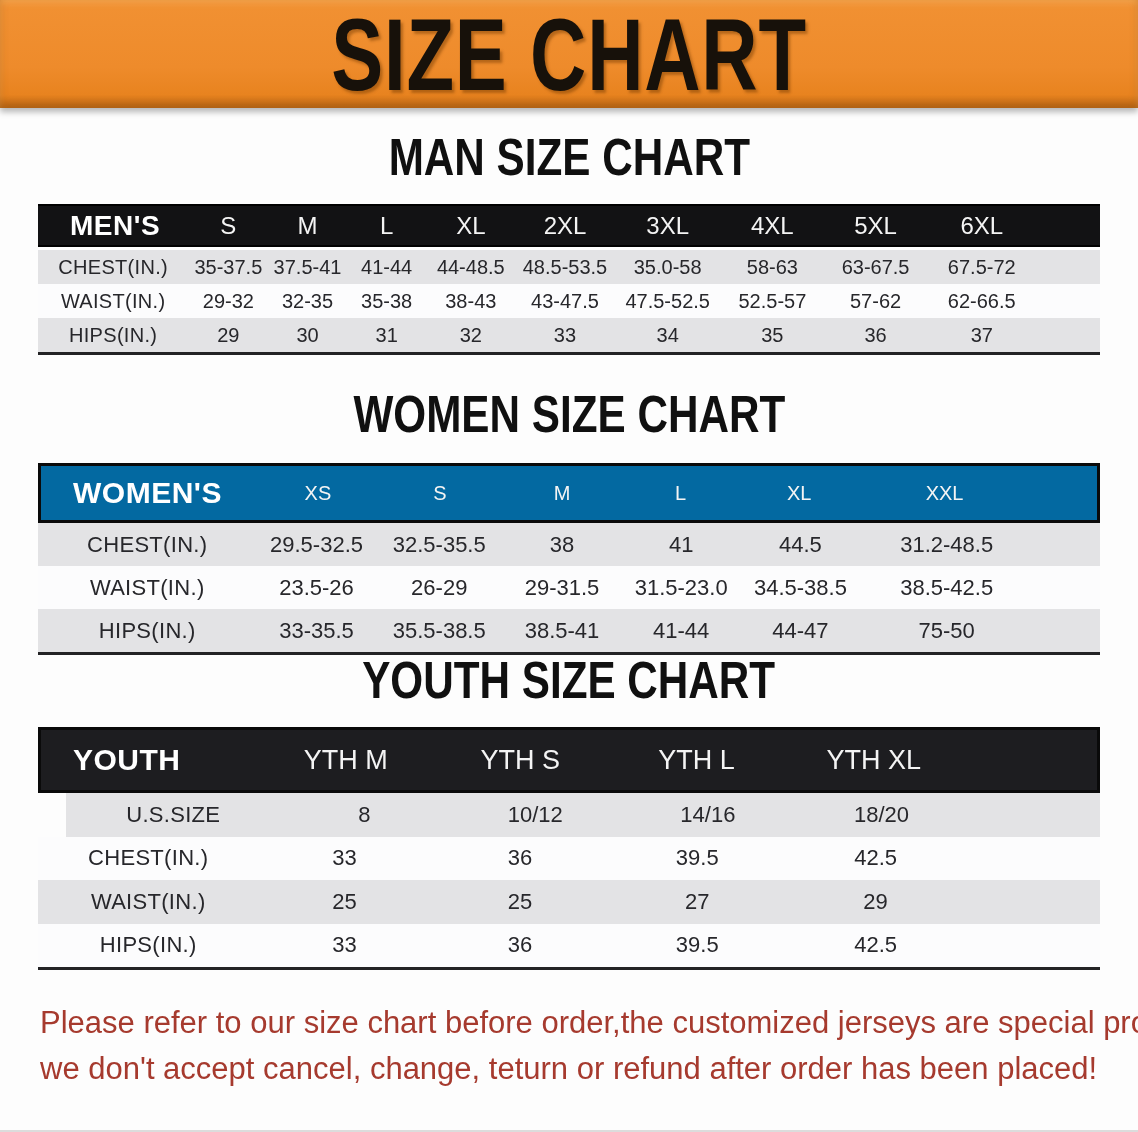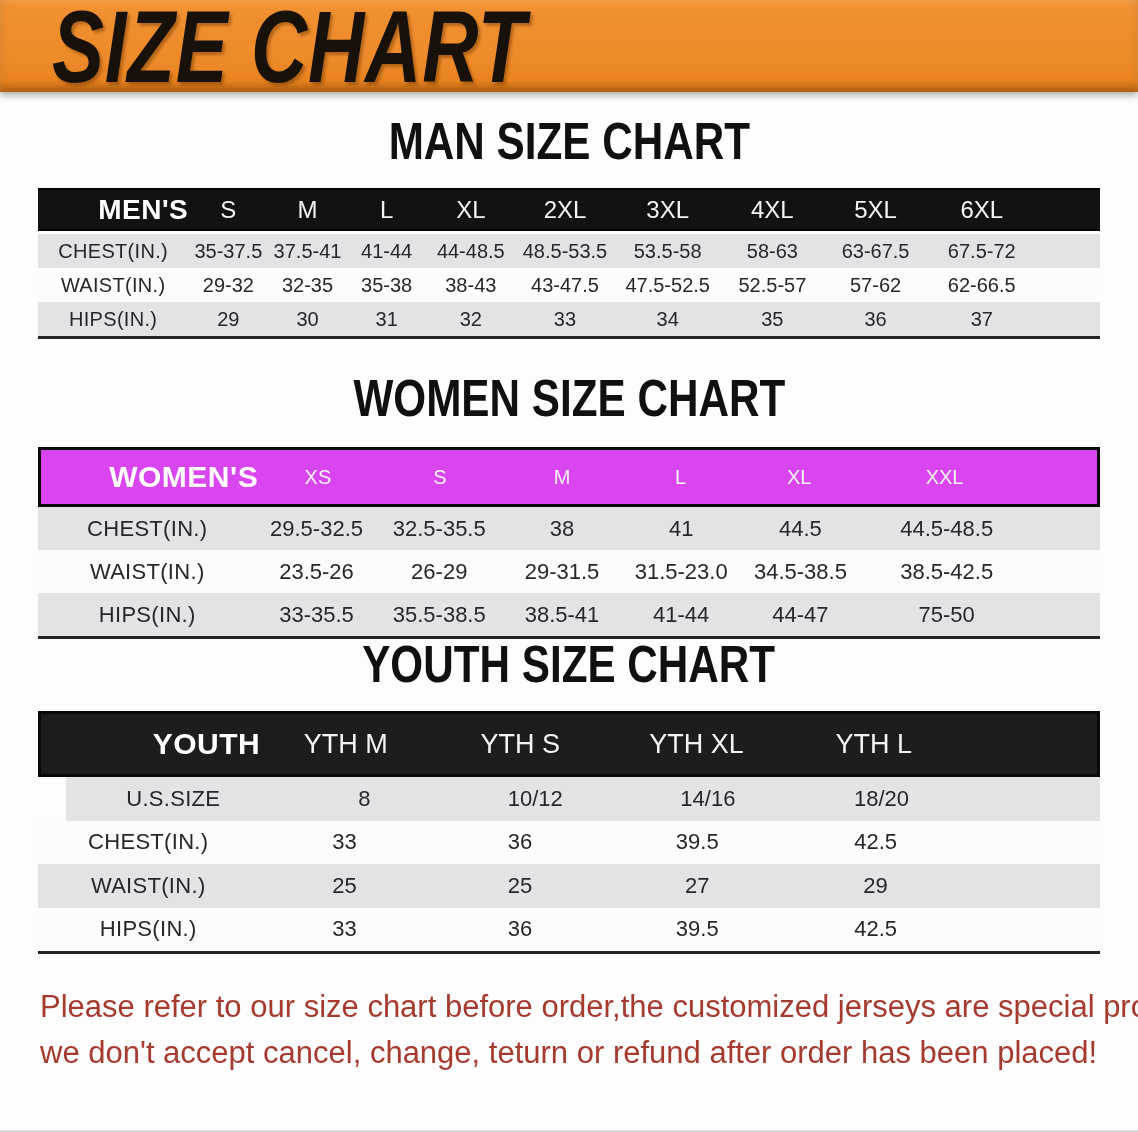--- a/index.html
+++ b/index.html
@@ -3,45 +3,44 @@
 <meta charset="utf-8">
 <style>
   html,body{margin:0;padding:0;}
   body{
     width:1138px;height:1132px;overflow:hidden;position:relative;
     background:#fdfdfd;font-family:"Liberation Sans",sans-serif;
     border-bottom:2px solid #dcdcdc;box-sizing:border-box;
   }
   
   .banner{
-    height:92px;display:flex;align-items:center;
+    height:108px;display:flex;align-items:center;justify-content:center;
     background:linear-gradient(180deg,#f19133 0%,#ee8b2b 62%,#e8831f 88%,#c06a16 100%);
     box-shadow:0 4px 6px rgba(0,0,0,.28),inset 0 -4px 8px rgba(120,60,0,.30),inset 0 3px 6px rgba(255,205,130,.35);
-    font-style:italic;
   }
   .banner-title{
     display:inline-block;font-size:95px;font-weight:700;color:#17110a;
     transform:scale(.82,1.08);letter-spacing:1px;white-space:nowrap;
     text-shadow:3px 3px 3px rgba(110,55,0,.45);
   }
   
   .heading-row{text-align:center;line-height:52px;height:52px;}
   .h1{margin-top:24px;} .h2{margin-top:34px;} .h3{}
   .heading-text{
     display:inline-block;font-size:48px;font-weight:700;color:#101010;
     transform:scale(.88,1.08);white-space:nowrap;letter-spacing:0;
   }
   
   .size-table{margin:0 38px;border-bottom:3px solid #232325;}
   .m1{margin-top:20px;} .m2{margin-top:22px;} .m3{margin-top:20px;}
   .thead{display:grid;align-items:center;color:#fff;box-sizing:border-box;}
   .t0 .thead{height:43px;background:#121214;border-top:2px solid #000;border-bottom:2px solid #000;margin-bottom:3px;}
-  .t1 .thead{height:60px;background:#d946ef;border:3px solid #0a0a0a;}
+  .t1 .thead{height:60px;background:#0369a1;border:3px solid #0a0a0a;}
   .t2 .thead{height:66px;background:#1d1d20;border:3px solid #0a0a0a;}
-  .corner{font-weight:700;padding-left:12px;letter-spacing:.5px;text-align:right;white-space:nowrap;}
+  .corner{font-weight:700;padding-left:32px;letter-spacing:.5px;text-align:left;white-space:nowrap;}
   .t0 .corner{font-size:28px;}
   .t1 .corner,.t2 .corner{font-size:30px;}
   .colh{text-align:center;font-weight:400;color:#f4f4f4;white-space:nowrap;}
   .t0 .colh{font-size:24px;}
   .t1 .colh{font-size:20px;}
   .t2 .colh{font-size:27px;}
   .trow{display:grid;align-items:center;}
   .t0 .trow{height:34px;font-size:20px;}
   .t1 .trow{height:43px;font-size:22px;}
   .t2 .trow{height:43.5px;font-size:22px;}
@@ -77,21 +76,21 @@
           <span class="colh">6XL</span>
           <span class="colh"></span>
         </div>
         <div class="trow row-gray" style="grid-template-columns: 150fr 80fr 78fr 80fr 88fr 100fr 105fr 104fr 102fr 110fr 63fr;">
           <span class="rlabel">CHEST(IN.)</span>
           <span class="cell">35-37.5</span>
           <span class="cell">37.5-41</span>
           <span class="cell">41-44</span>
           <span class="cell">44-48.5</span>
           <span class="cell">48.5-53.5</span>
-          <span class="cell">53.5-58</span>
+          <span class="cell">35.0-58</span>
           <span class="cell">58-63</span>
           <span class="cell">63-67.5</span>
           <span class="cell">67.5-72</span>
           <span class="cell"></span>
         </div>
         <div class="trow row-white" style="grid-template-columns: 150fr 80fr 78fr 80fr 88fr 100fr 105fr 104fr 102fr 110fr 63fr;">
           <span class="rlabel">WAIST(IN.)</span>
           <span class="cell">29-32</span>
           <span class="cell">32-35</span>
           <span class="cell">35-38</span>
@@ -131,21 +130,21 @@
           <span class="colh">XXL</span>
           <span class="colh"></span>
         </div>
         <div class="trow row-gray" style="grid-template-columns: 218fr 120fr 125fr 120fr 118fr 120fr 172fr 67fr;">
           <span class="rlabel">CHEST(IN.)</span>
           <span class="cell">29.5-32.5</span>
           <span class="cell">32.5-35.5</span>
           <span class="cell">38</span>
           <span class="cell">41</span>
           <span class="cell">44.5</span>
-          <span class="cell">44.5-48.5</span>
+          <span class="cell">31.2-48.5</span>
           <span class="cell"></span>
         </div>
         <div class="trow row-white" style="grid-template-columns: 218fr 120fr 125fr 120fr 118fr 120fr 172fr 67fr;">
           <span class="rlabel">WAIST(IN.)</span>
           <span class="cell">23.5-26</span>
           <span class="cell">26-29</span>
           <span class="cell">29-31.5</span>
           <span class="cell">31.5-23.0</span>
           <span class="cell">34.5-38.5</span>
           <span class="cell">38.5-42.5</span>
@@ -163,22 +162,22 @@
         </div>
       </div>
     </section>
     <section class="chart-section">
       <div class="heading-row h3"><span class="heading-text">YOUTH SIZE CHART</span></div>
       <div class="size-table t2 m3">
         <div class="thead" style="grid-template-columns: 220fr 172fr 178fr 176fr 180fr 134fr;">
           <span class="corner">YOUTH</span>
           <span class="colh">YTH M</span>
           <span class="colh">YTH S</span>
+          <span class="colh">YTH L</span>
           <span class="colh">YTH XL</span>
-          <span class="colh">YTH L</span>
           <span class="colh"></span>
         </div>
         <div class="trow row-gray" style="grid-template-columns: 220fr 172fr 178fr 176fr 180fr 134fr; margin-left: 28px;">
           <span class="rlabel">U.S.SIZE</span>
           <span class="cell">8</span>
           <span class="cell">10/12</span>
           <span class="cell">14/16</span>
           <span class="cell">18/20</span>
           <span class="cell"></span>
         </div>

